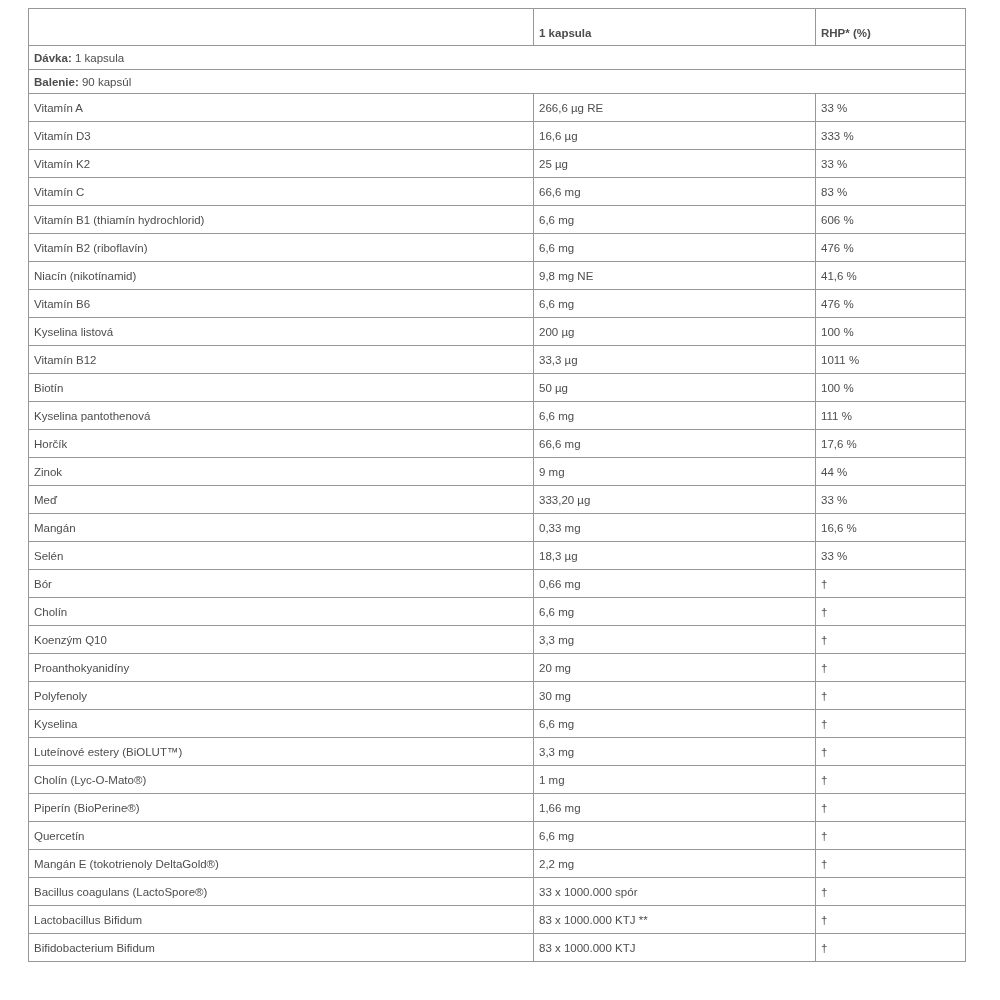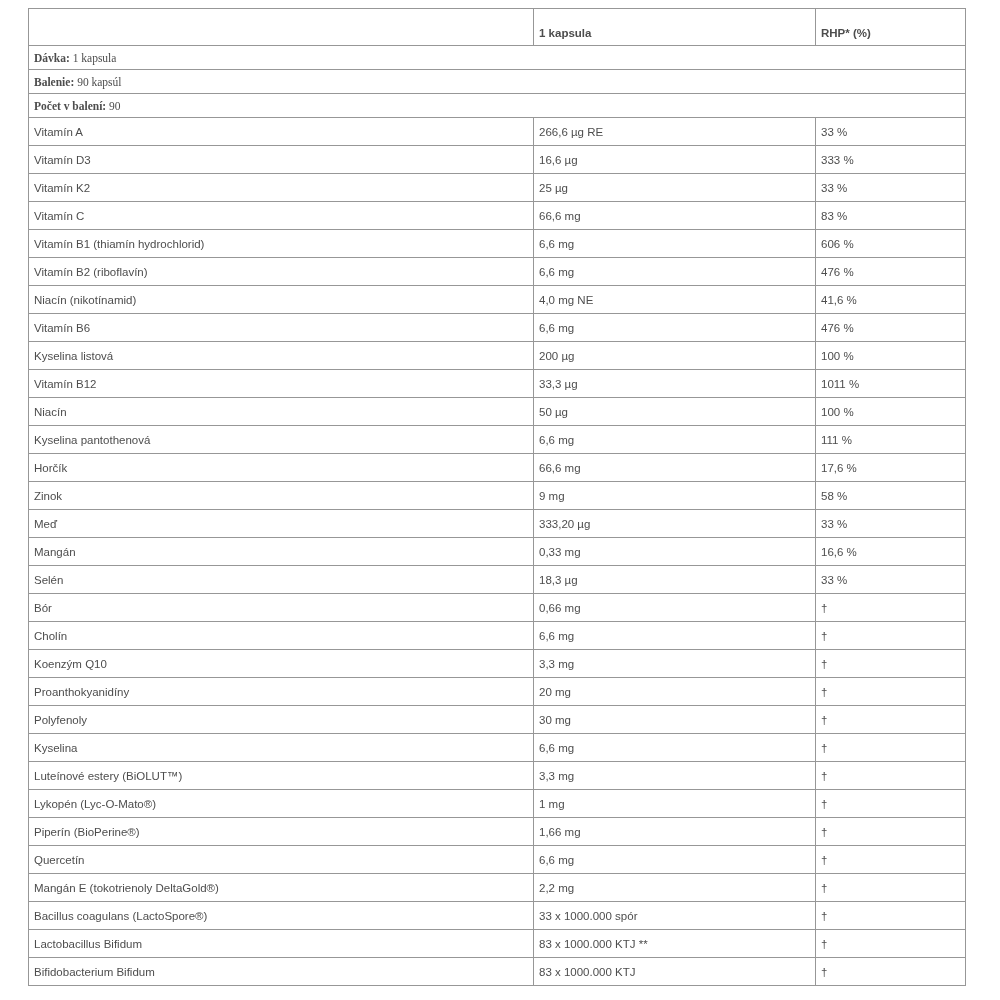--- a/index.html
+++ b/index.html
@@ -23,44 +23,41 @@
   }
   .spec-table td, .spec-table th {
     border: 1px solid #979797;
     padding: 1px 5px;
     white-space: nowrap;
     overflow: hidden;
     vertical-align: middle;
     font-weight: normal;
     text-align: left;
   }
-  tr.meta-row td { height: 21px; font-family: Liberation Serif, serif; }
+  tr.meta-row td { height: 21px; }
   tr.header-row th { height: 29px; font-weight: bold; vertical-align: bottom; padding-bottom: 6px; }
   tr.data-row td { height: 25px; }
   .meta-label { font-weight: bold; }
 </style>
 </head>
 <body>
 
 <table class="spec-table">
   <colgroup>
     <col style="width:505px">
     <col style="width:282px">
     <col style="width:150px">
   </colgroup>
   <tbody>
       <tr class="meta-row">
         <td colspan="3"><span class="meta-label">Dávka:</span> <span> 1 kapsula</span></td>
       </tr>
       <tr class="meta-row">
         <td colspan="3"><span class="meta-label">Balenie:</span> <span> 90 kapsúl</span></td>
       </tr>
-      <tr class="meta-row">
-        <td colspan="3"><span class="meta-label">Počet v balení:</span> <span> 90</span></td>
-      </tr>
     </tbody>
   <thead>
     <tr class="header-row">
       <th></th>
       <th>1 kapsula</th>
       <th>RHP* (%)</th>
     </tr>
   </thead>
   <tbody>
       <tr class="data-row">
@@ -88,57 +85,57 @@
         <td>6,6 mg</td>
         <td>606 %</td>
       </tr>
       <tr class="data-row">
         <td>Vitamín B2 (riboflavín)</td>
         <td>6,6 mg</td>
         <td>476 %</td>
       </tr>
       <tr class="data-row">
         <td>Niacín (nikotínamid)</td>
-        <td>4,0 mg NE</td>
+        <td>9,8 mg NE</td>
         <td>41,6 %</td>
       </tr>
       <tr class="data-row">
         <td>Vitamín B6</td>
         <td>6,6 mg</td>
         <td>476 %</td>
       </tr>
       <tr class="data-row">
         <td>Kyselina listová</td>
         <td>200 µg</td>
         <td>100 %</td>
       </tr>
       <tr class="data-row">
         <td>Vitamín B12</td>
         <td>33,3 µg</td>
         <td>1011 %</td>
       </tr>
       <tr class="data-row">
-        <td>Niacín</td>
+        <td>Biotín</td>
         <td>50 µg</td>
         <td>100 %</td>
       </tr>
       <tr class="data-row">
         <td>Kyselina pantothenová</td>
         <td>6,6 mg</td>
         <td>111 %</td>
       </tr>
       <tr class="data-row">
         <td>Horčík</td>
         <td>66,6 mg</td>
         <td>17,6 %</td>
       </tr>
       <tr class="data-row">
         <td>Zinok</td>
         <td>9 mg</td>
-        <td>58 %</td>
+        <td>44 %</td>
       </tr>
       <tr class="data-row">
         <td>Meď</td>
         <td>333,20 µg</td>
         <td>33 %</td>
       </tr>
       <tr class="data-row">
         <td>Mangán</td>
         <td>0,33 mg</td>
         <td>16,6 %</td>
@@ -177,21 +174,21 @@
         <td>Kyselina</td>
         <td>6,6 mg</td>
         <td>†</td>
       </tr>
       <tr class="data-row">
         <td>Luteínové estery (BiOLUT™)</td>
         <td>3,3 mg</td>
         <td>†</td>
       </tr>
       <tr class="data-row">
-        <td>Lykopén (Lyc-O-Mato®)</td>
+        <td>Cholín (Lyc-O-Mato®)</td>
         <td>1 mg</td>
         <td>†</td>
       </tr>
       <tr class="data-row">
         <td>Piperín (BioPerine®)</td>
         <td>1,66 mg</td>
         <td>†</td>
       </tr>
       <tr class="data-row">
         <td>Quercetín</td>

